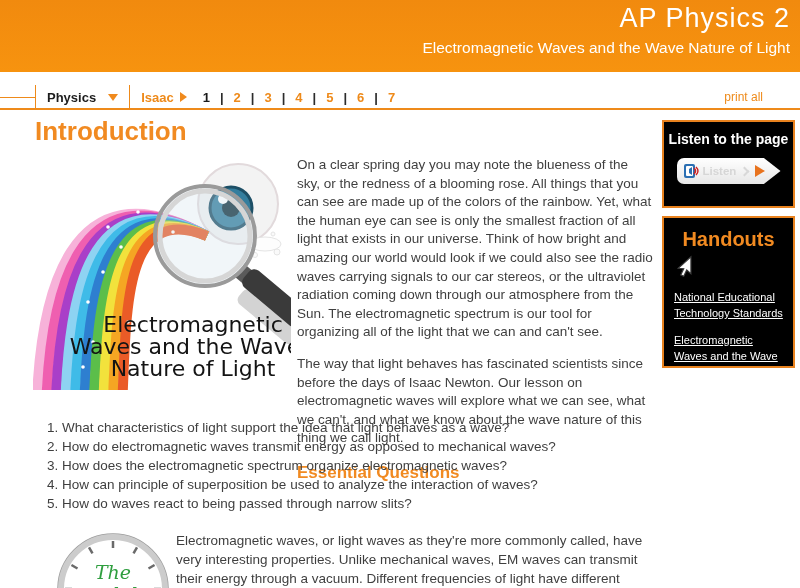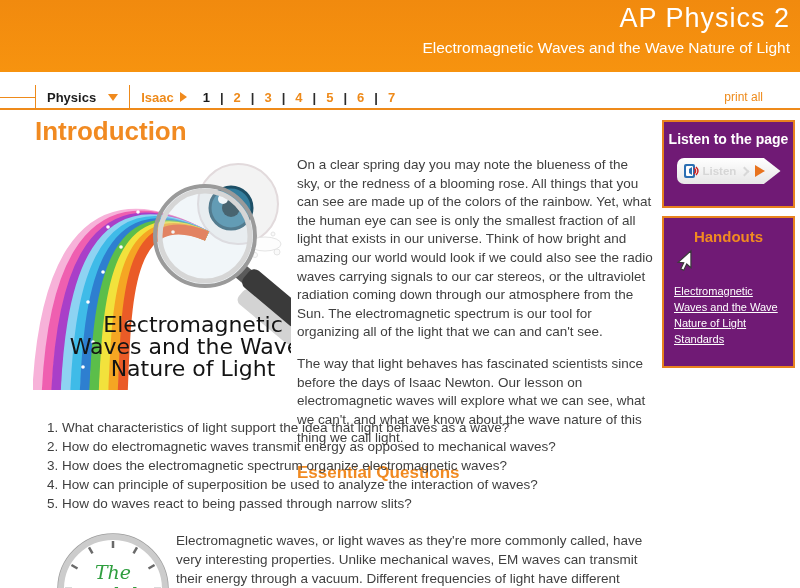--- a/index.html
+++ b/index.html
@@ -43,34 +43,34 @@
   .coltext .h2 { margin-top:16px; }
   .questions { position:absolute; left:42px; top:418px; width:600px; color:#3f3f3f;
                font-size:13.5px; line-height:19px; }
   .questions ol { margin-left:20px; }
   .mm-title { position:absolute; left:35px; top:507px; }
   .clock { position:absolute; left:55px; top:531px; width:116px; height:116px; }
   .mm-text { position:absolute; left:176px; top:531px; width:472px; color:#3f3f3f;
              font-size:13.5px; line-height:19.2px; }
 
   
-  .sidebox { position:absolute; left:662px; width:133px; background:#701a75; border:2px solid #e8821e; }
+  .sidebox { position:absolute; left:662px; width:133px; background:#000000; border:2px solid #e8821e; }
   .listen-box { top:120px; height:88px; }
   .listen-title { color:#fff; font-weight:bold; font-size:14px; text-align:center; line-height:17px; margin-top:9px; }
   .listen-player { margin:10px auto 0; width:104px; height:26px; background:linear-gradient(#ffffff,#e7e7e7);
                    border-radius:7px; clip-path:polygon(0 0, 84% 0, 100% 50%, 84% 100%, 0 100%);
                    display:flex; align-items:center; padding:8px 6px; gap:4px; cursor:pointer; }
   .listen-lbl { color:#d6d6d6; font-size:11.5px; font-weight:bold; }
   .chev { width:7px; height:7px; border-top:2px solid #d8d8d8; border-right:2px solid #d8d8d8;
           transform:rotate(45deg); margin-left:1px; }
   .play-tri { width:0; height:0; border-top:6px solid transparent; border-bottom:6px solid transparent;
               border-left:10px solid #e8731e; margin-left:3px; }
 
   .handouts-box { top:216px; height:152px; padding:8px 10px; }
-  .handouts-title { color:#f18a21; font-weight:bold; font-size:15px; text-align:center; margin-top:2px; }
+  .handouts-title { color:#f18a21; font-weight:bold; font-size:20px; text-align:center; margin-top:2px; }
   .cursor-wrap { margin-top:4px; height:24px; }
   .hlinks { margin-top:10px; }
   .hlinks a { display:block; color:#ffffff; font-size:11px; line-height:16px; text-decoration:underline; margin-bottom:11px; }
 </style>
 </head>
 <body>
 
 <div class="page">
 
   <div class="header">
@@ -223,17 +223,18 @@
   <div class="sidebox handouts-box">
     <div class="handouts-title">Handouts</div>
     <div class="cursor-wrap">
       <svg width="22" height="24" viewBox="0 0 26 28">
         <g transform="scale(-1,1) translate(-26,0)">
           <path d="M6 2 L6 22 L11 17.5 L14.5 25 L18 23.3 L14.5 16 L21 15.5 Z" fill="#ffffff" stroke="#3a3a3a" stroke-width="1.4"></path>
         </g>
       </svg>
     </div>
     <div class="hlinks" id="handout-links">
+        <a href="#">National Educational Technology Standards</a>
         <a href="#">Electromagnetic Waves and the Wave Nature of Light Standards</a>
       </div>
   </div>
 
 </div>
 
 </body></html>

